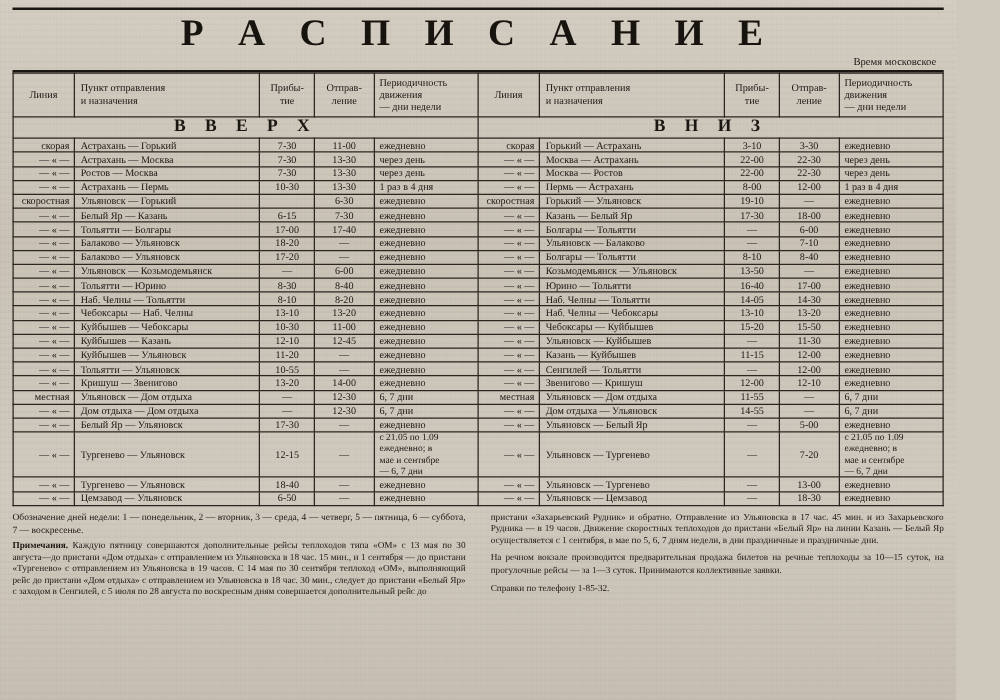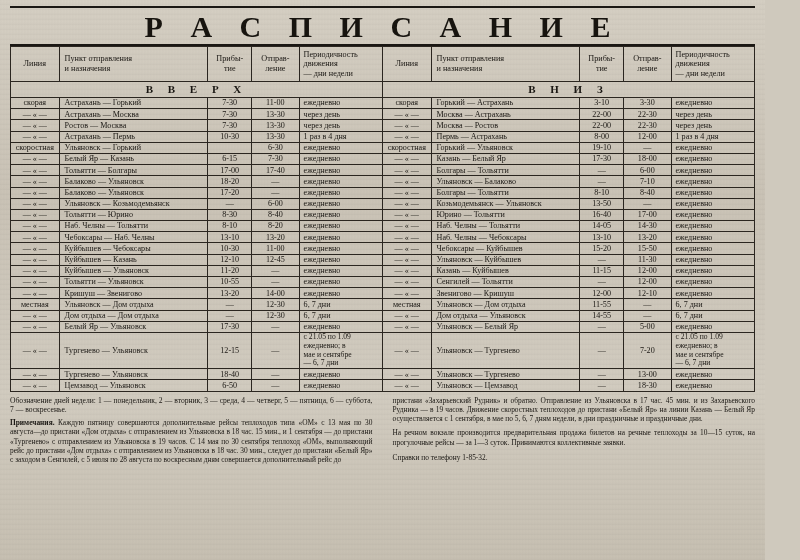--- a/index.html
+++ b/index.html
@@ -68,25 +68,25 @@
   }
   .c-line{width:42px;text-align:center;}
   .c-route{width:150px;text-align:left;padding-left:5px !important;}
   .c-arr{width:38px;text-align:center;}
   .c-dep{width:42px;text-align:center;}
   .c-per{width:78px;text-align:left;padding-left:4px !important;}
   .sect{
     text-align:center;
     font-weight:bold;
     letter-spacing:6px;
-    font-size:11px;
+    font-size:14px;
     height:15px;
   }
   .rowh{height:11.2px;}
-  .center{text-align:center;}
+  .center{text-align:right;}
   .small{font-size:7.6px;}
 
   .notes{
     display:flex;
     gap:20px;
     margin-top:4px;
     font-size:7.4px;
     line-height:1.25;
     text-align:justify;
   }
@@ -101,20 +101,21 @@
 </style>
 </head>
 <body>
 
 <div class="page">
   <div class="grain"></div>
 
   <div class="rule"></div>
 
   <div class="title">Р А С П И С А Н И Е</div>
+  <div class="moscowtime">Время московское</div>
 
   <div class="rule"></div>
 
   <table class="sched">
     <thead>
       <tr>
         <th class="c-line">Линия</th>
         <th class="c-route multi">Пункт отправления
 и назначения</th>
         <th class="c-arr multi">Прибы-

